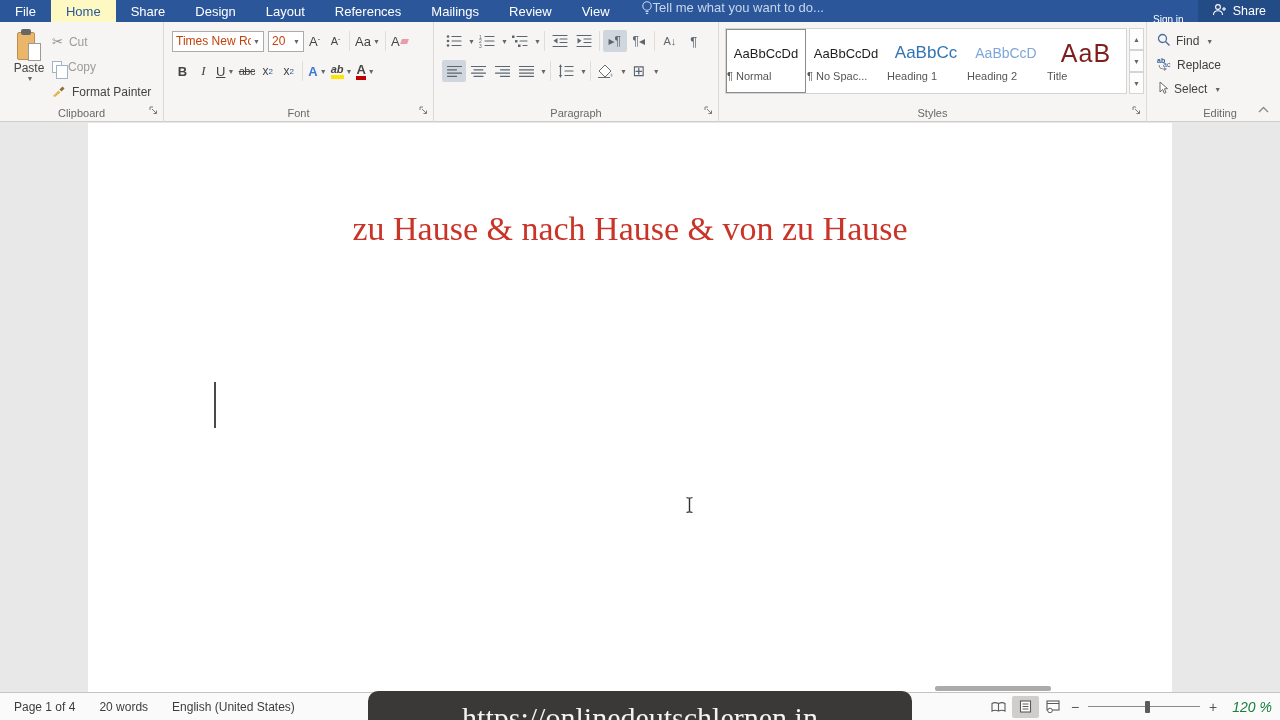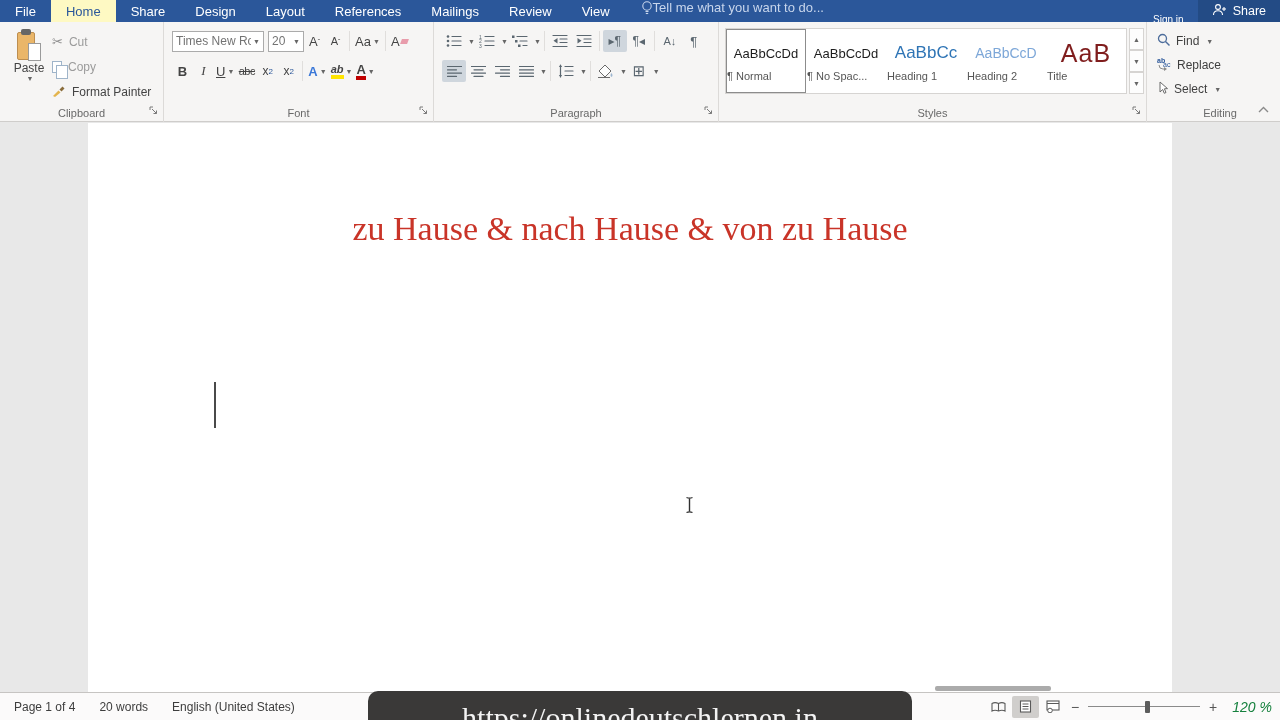--- a/index.html
+++ b/index.html
@@ -37,21 +37,21 @@
   .clip-row { height:25px; display:flex; align-items:center; gap:6px; color:#9b9b9b; white-space:nowrap; }
   .clip-row.dark { color:#444; }
   .copy-ic { position:relative; width:10px; height:12px; border:1px solid #9fb4c9; background:#fff; }
   .copy-ic:after { content:""; position:absolute; left:3px; top:3px; width:10px; height:12px; border:1px solid #9fb4c9; background:#fff; }
 
   
   .g-font { left:164px; width:270px; }
   .combo { display:flex; align-items:center; height:21px; background:#fff; border:1px solid #ababab; padding:0 3px; white-space:nowrap; overflow:hidden; }
   .fname { width:92px; }
   .fsize { width:36px; margin-left:4px; }
-  .combo .txt { flex:1; overflow:hidden; font-size:12px; color:#737373; }
+  .combo .txt { flex:1; overflow:hidden; font-size:12px; color:#c2410c; }
   .glyph { font-size:13px; color:#444; }
   .u-line { text-decoration:underline; }
   .strike { text-decoration:line-through; letter-spacing:-0.5px; }
   .fx-blue { color:#3b78d8; font-weight:bold; }
   .hl { border-bottom:4px solid #ffe400; line-height:12px; font-weight:bold; font-size:11px; font-style:italic; }
   .fc { border-bottom:4px solid #c00000; line-height:13px; font-weight:bold; font-size:13px; }
 
   
   .g-para { left:434px; width:285px; }
   .pbtn { display:inline-flex; align-items:center; justify-content:center; width:24px; height:22px; border-radius:2px; }

